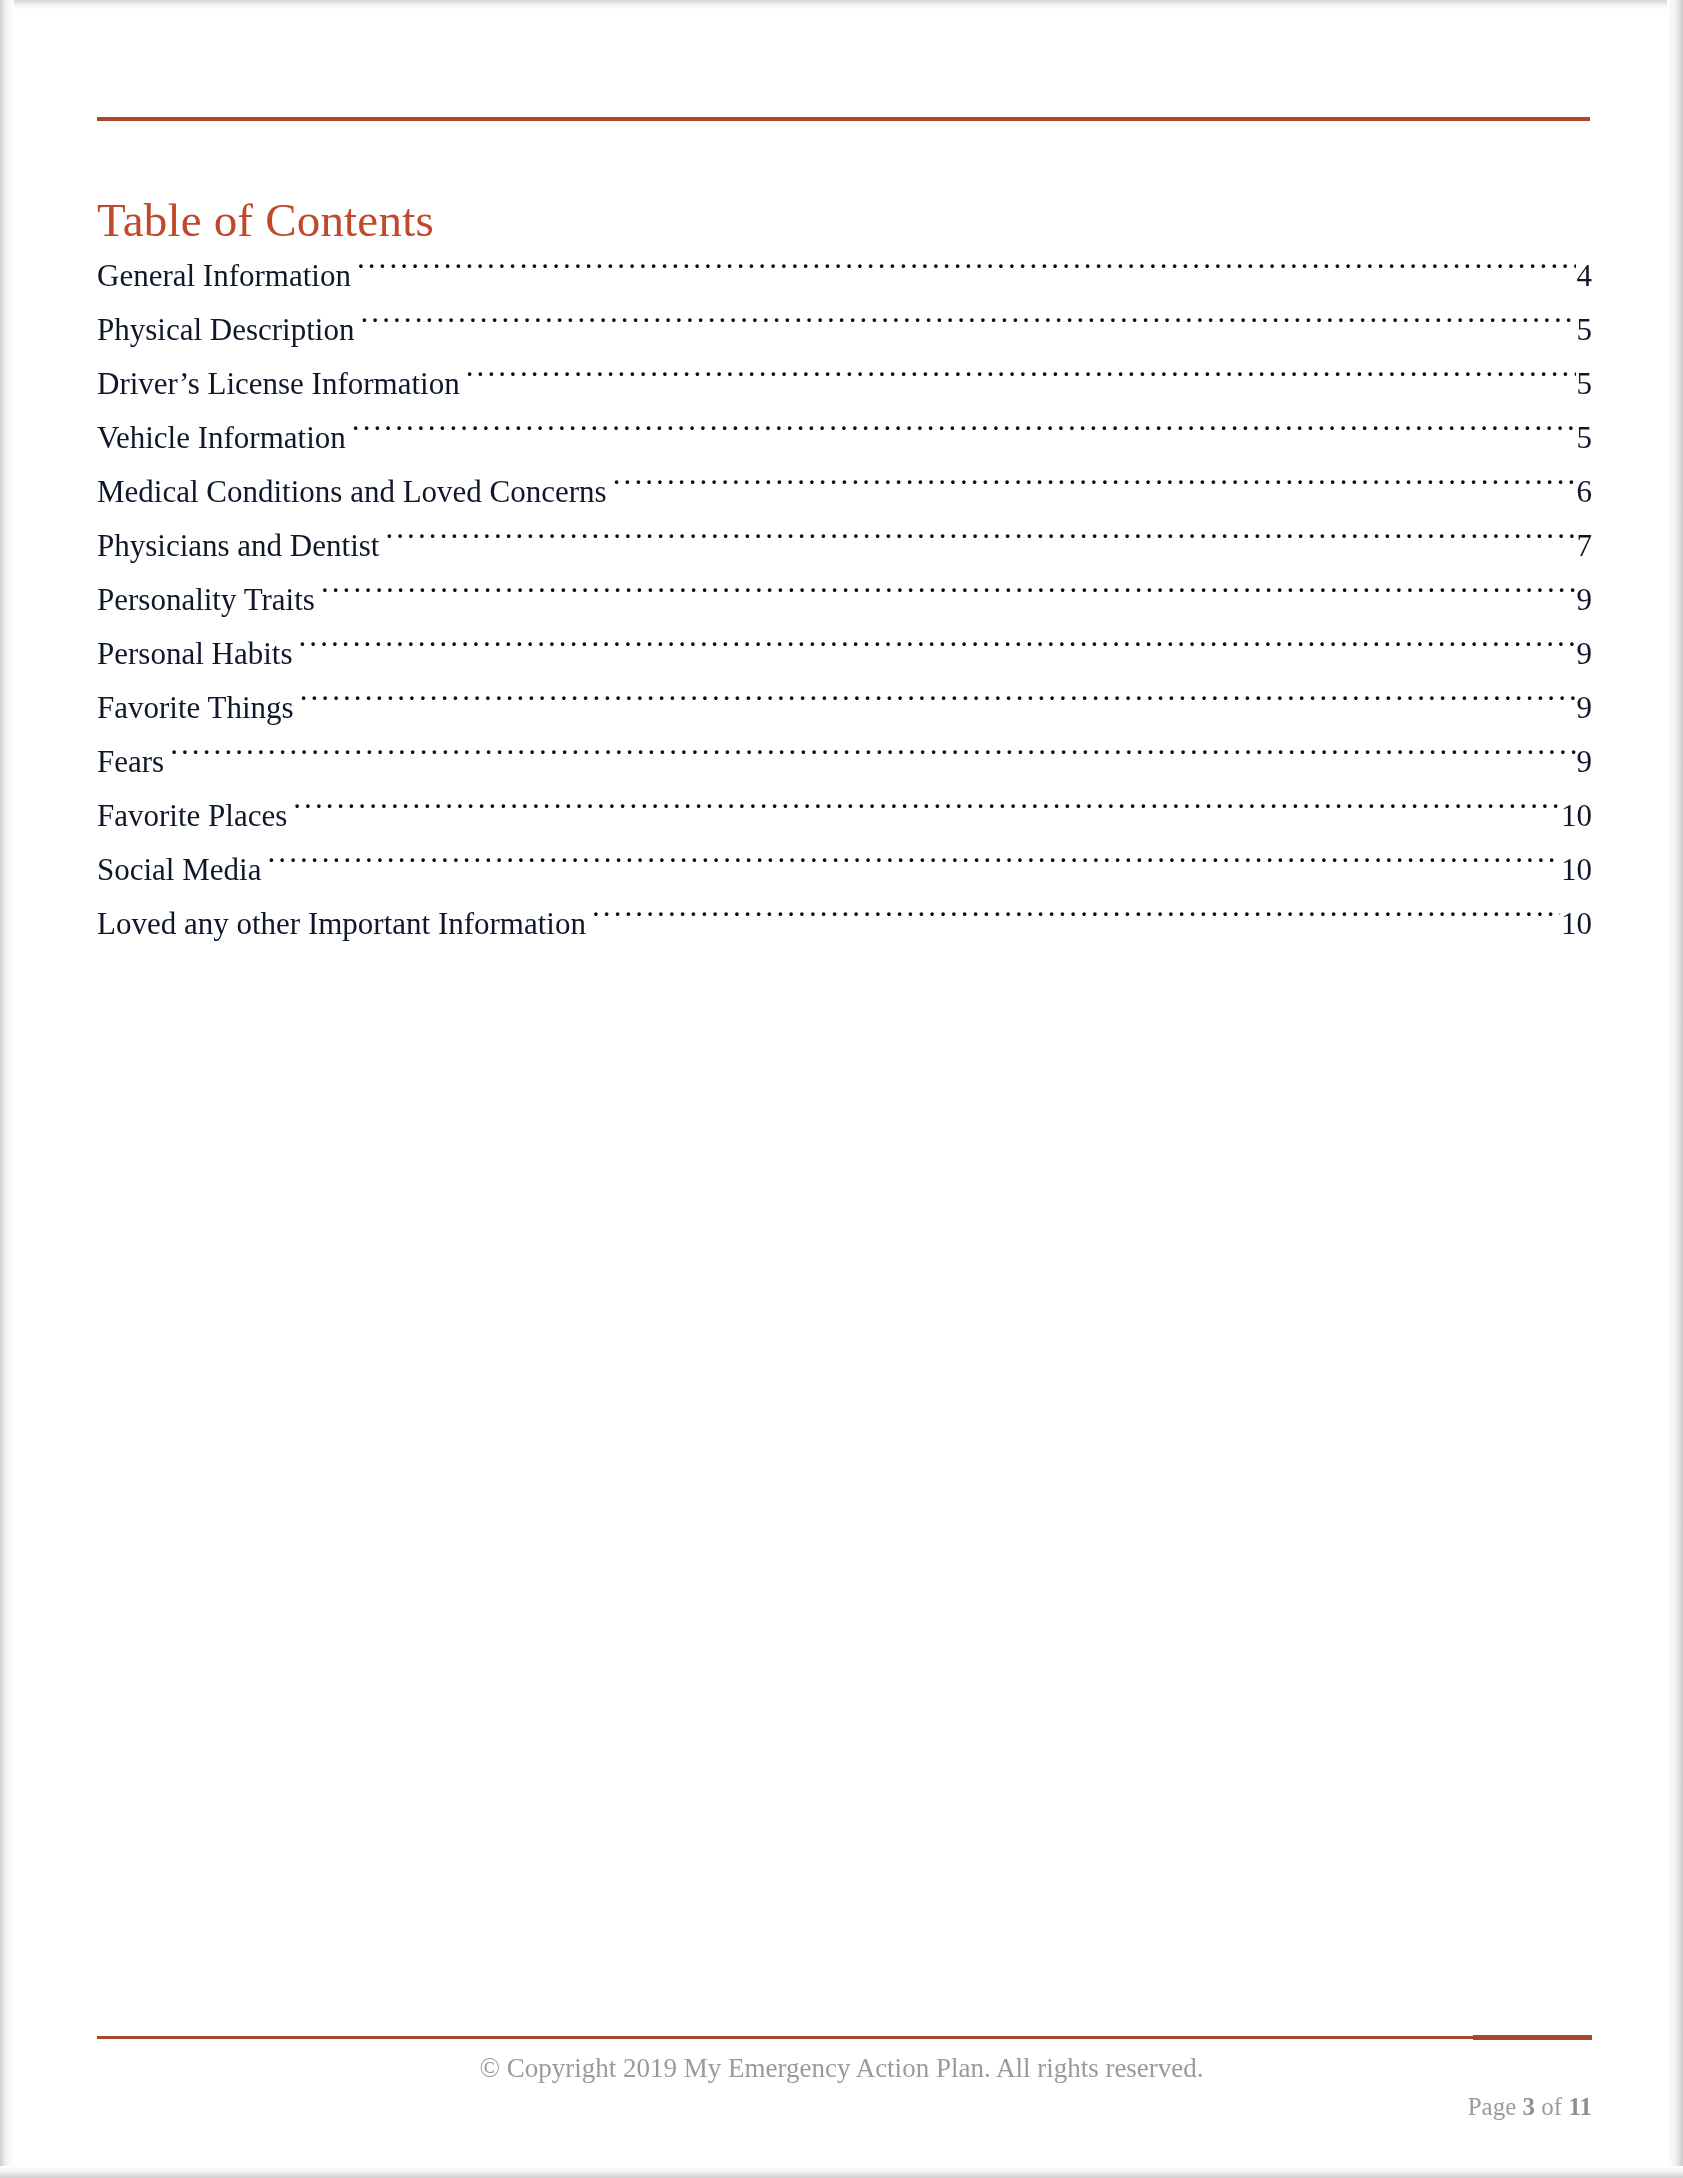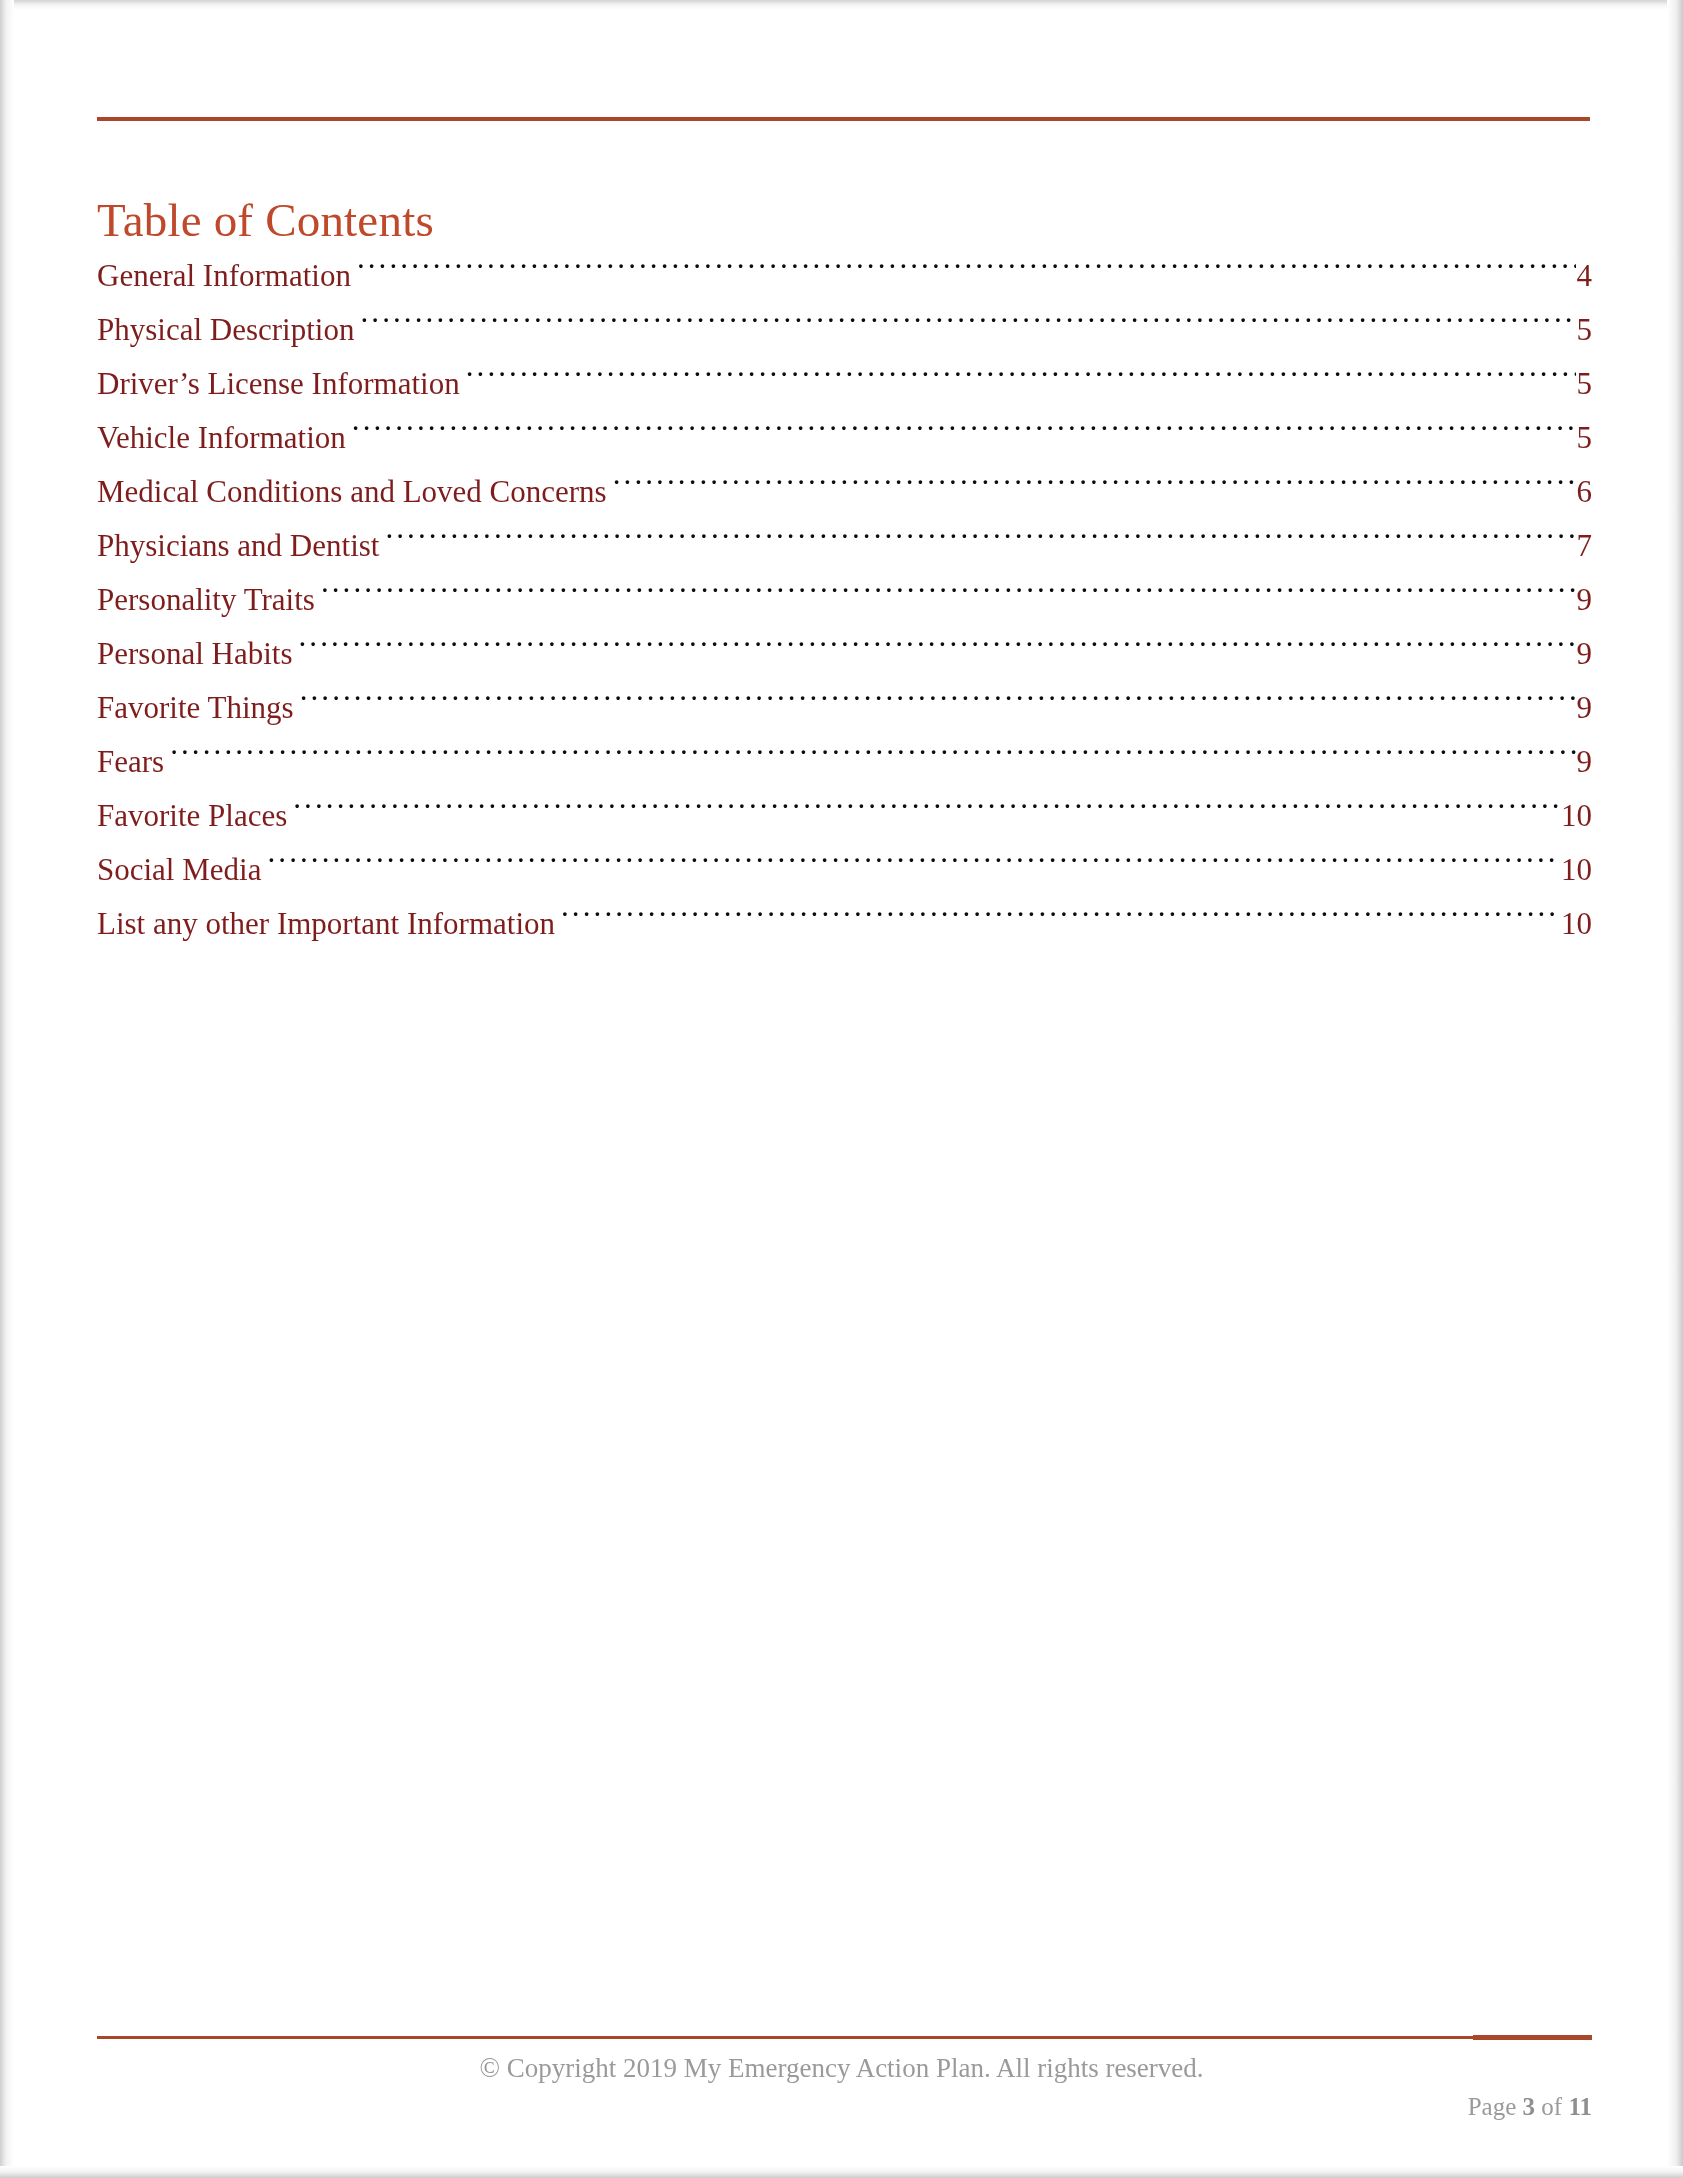--- a/index.html
+++ b/index.html
@@ -77,21 +77,21 @@
     padding: 0;
     list-style: none;
   }
 
   .toc-entry {
     display: flex;
     align-items: baseline;
     width: 100%;
     font-size: 31px;
     line-height: 54px;
-    color: #7f1d1d;
+    color: #0f172a;
     white-space: nowrap;
   }
 
   .toc-label {
     flex: 0 0 auto;
     padding-right: 6px;
   }
 
   .toc-dots {
     flex: 1 1 auto;
@@ -231,21 +231,21 @@
           <span class="toc-label">Favorite Places</span>
           <span class="toc-dots"></span>
           <span class="toc-page">10</span>
         </li>
         <li class="toc-entry">
           <span class="toc-label">Social Media</span>
           <span class="toc-dots"></span>
           <span class="toc-page">10</span>
         </li>
         <li class="toc-entry">
-          <span class="toc-label">List any other Important Information</span>
+          <span class="toc-label">Loved any other Important Information</span>
           <span class="toc-dots"></span>
           <span class="toc-page">10</span>
         </li>
       </ul>
   </div>
 
   <div class="footer-rule"></div>
   <div class="footer-rule-right"></div>
 
   <div class="footer-copyright">© Copyright 2019 My Emergency Action Plan. All rights reserved.</div>

